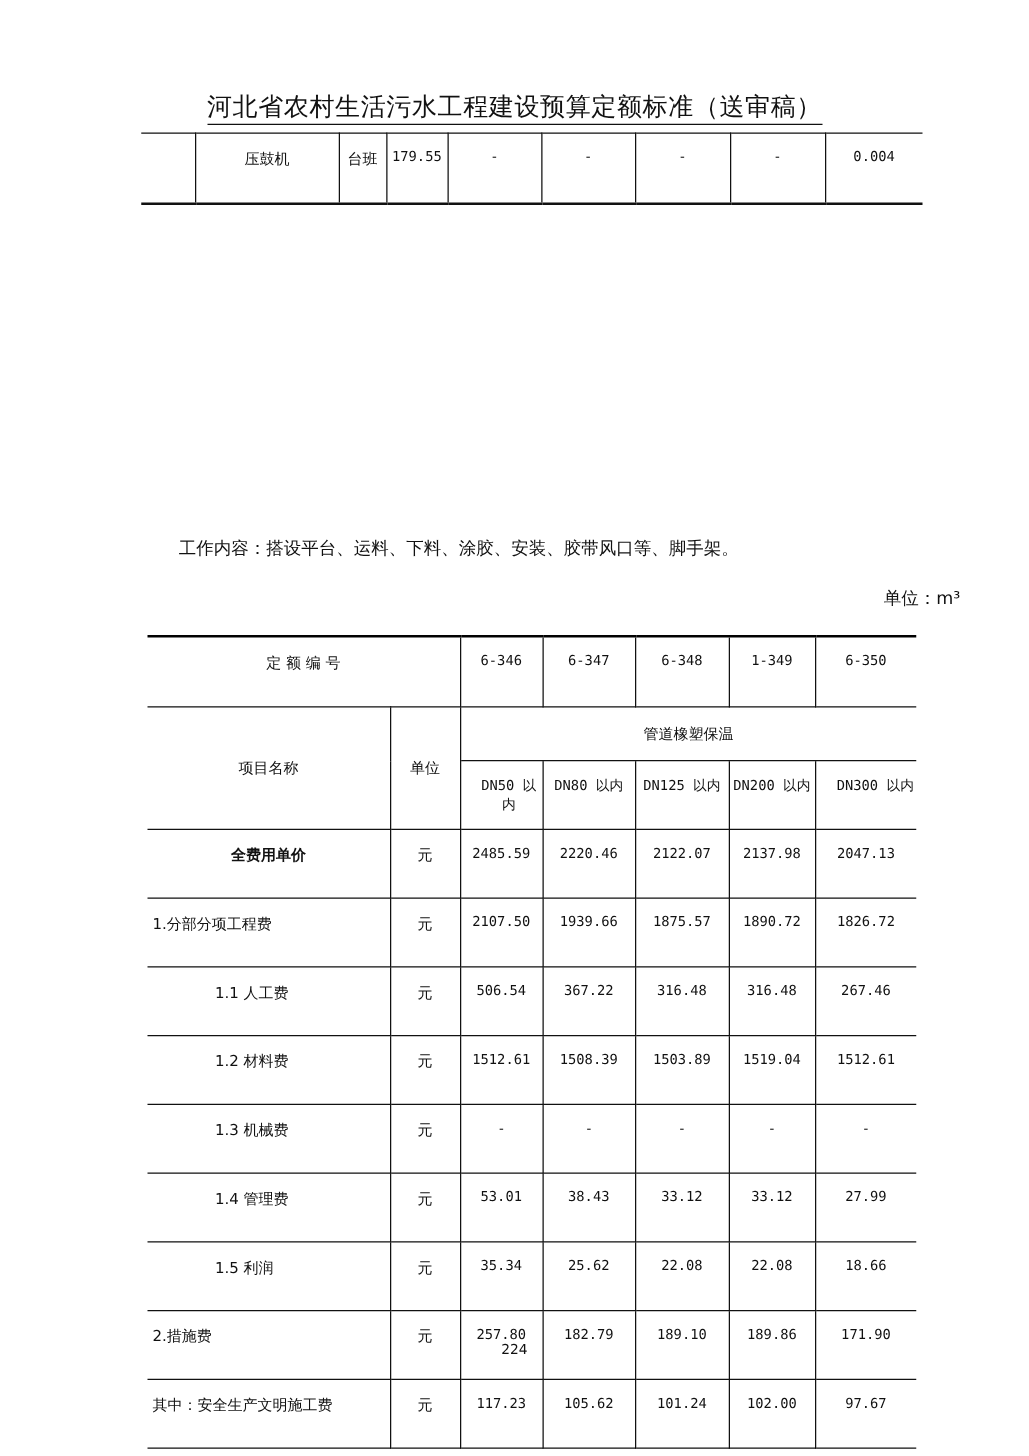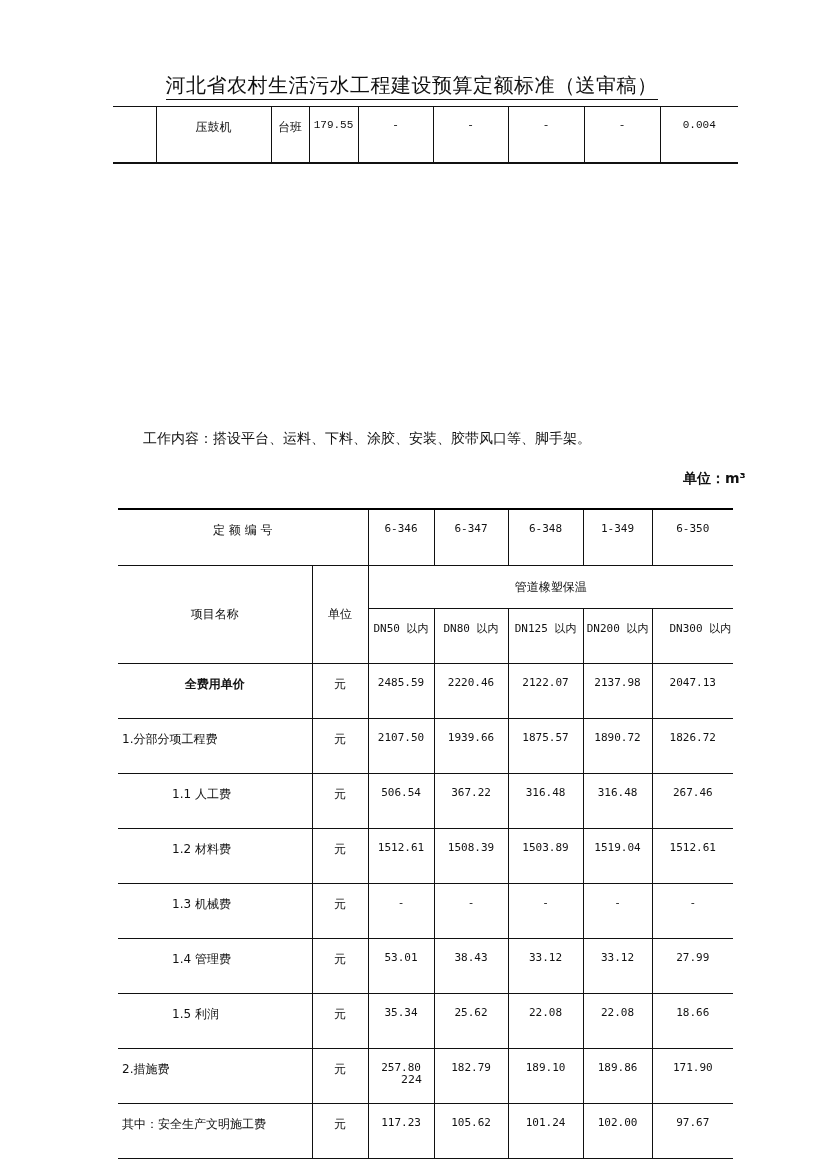--- a/index.html
+++ b/index.html
@@ -6,26 +6,26 @@
   body { width:823px; height:1165px; position:relative; overflow:hidden;
          font-family:"DejaVu Sans", "Liberation Sans", sans-serif; color:#111; }
   .abs { position:absolute; }
   .title { left:0; width:823px; top:72px; text-align:center; font-size:20px; }
   .title span { border-bottom:1px solid #111; padding-bottom:2px; letter-spacing:0.5px; }
   table { border-collapse:collapse; position:absolute; table-layout:fixed; }
   td { border:1px solid #111; text-align:center; vertical-align:middle; font-size:12px; padding:0; }
   .num { font-family:"DejaVu Sans Mono", "Liberation Mono", monospace; font-size:11px; }
   
   #top-table { left:113px; top:106px; width:625px; }
-  #top-table td { height:43px; border-left:1px solid #111; border-right:1px solid #111;font-family:Liberation Mono, monospace;}
+  #top-table td { height:43px; border-left:1px solid #111; border-right:1px solid #111;}
   #top-table tr td { border-top:1px solid #111; border-bottom:2px solid #111; }
   #top-table td:first-child { border-left:none; }
   #top-table td:last-child { border-right:none; }
   .work { left:143px; top:430px; font-size:14px; }
-  .unit { left:683px; top:470px; font-size:14px;font-weight:bold; }
+  .unit { left:707px; top:470px; font-size:14px; }
   #main-table { left:118px; top:508px; width:615px; }
   #main-table td { height:42px; }
   #main-table tr:first-child td { border-top:2px solid #000000; }
   #main-table td.left-edge { border-left:none; }
   #main-table td.right-edge { border-right:none; }
   #main-table tr:last-child td { border-bottom:1px solid #111; }
   .lbl-left { text-align:left; padding-left:4px; }
   .lbl-indent { text-align:left; padding-left:54px; }
   .bold { font-weight:bold; }
   .valign-top { vertical-align:top; padding-top:12px; }
@@ -84,21 +84,21 @@
     <td class="num valign-top">6-348</td>
     <td class="num valign-top">1-349</td>
     <td class="num valign-top right-edge">6-350</td>
   </tr>
   <tr>
     <td rowspan="2" class="left-edge">项目名称</td>
     <td rowspan="2">单位</td>
     <td colspan="5" class="right-edge" style="height:42px;">管道橡塑保温</td>
   </tr>
   <tr>
-    <td class="num valign-top" style="font-size:11px;">DN50 以内</td>
+    <td class="num valign-top" style="font-size:11px;padding-left:12px;">DN50 以内</td>
     <td class="num valign-top" style="font-size:11px;">DN80 以内</td>
     <td class="num valign-top" style="font-size:11px;margin-left:44px;">DN125 以内</td>
     <td class="num valign-top" style="font-size:11px;">DN200 以内</td>
     <td class="num valign-top right-edge" style="font-size:11px;padding-left:15px;">DN300 以内</td>
   </tr>
 
   <tr>
     <td class="left-edge bold valign-top">全费用单价</td>
     <td class="valign-top">元</td>
     <td class="num valign-top">2485.59</td>

